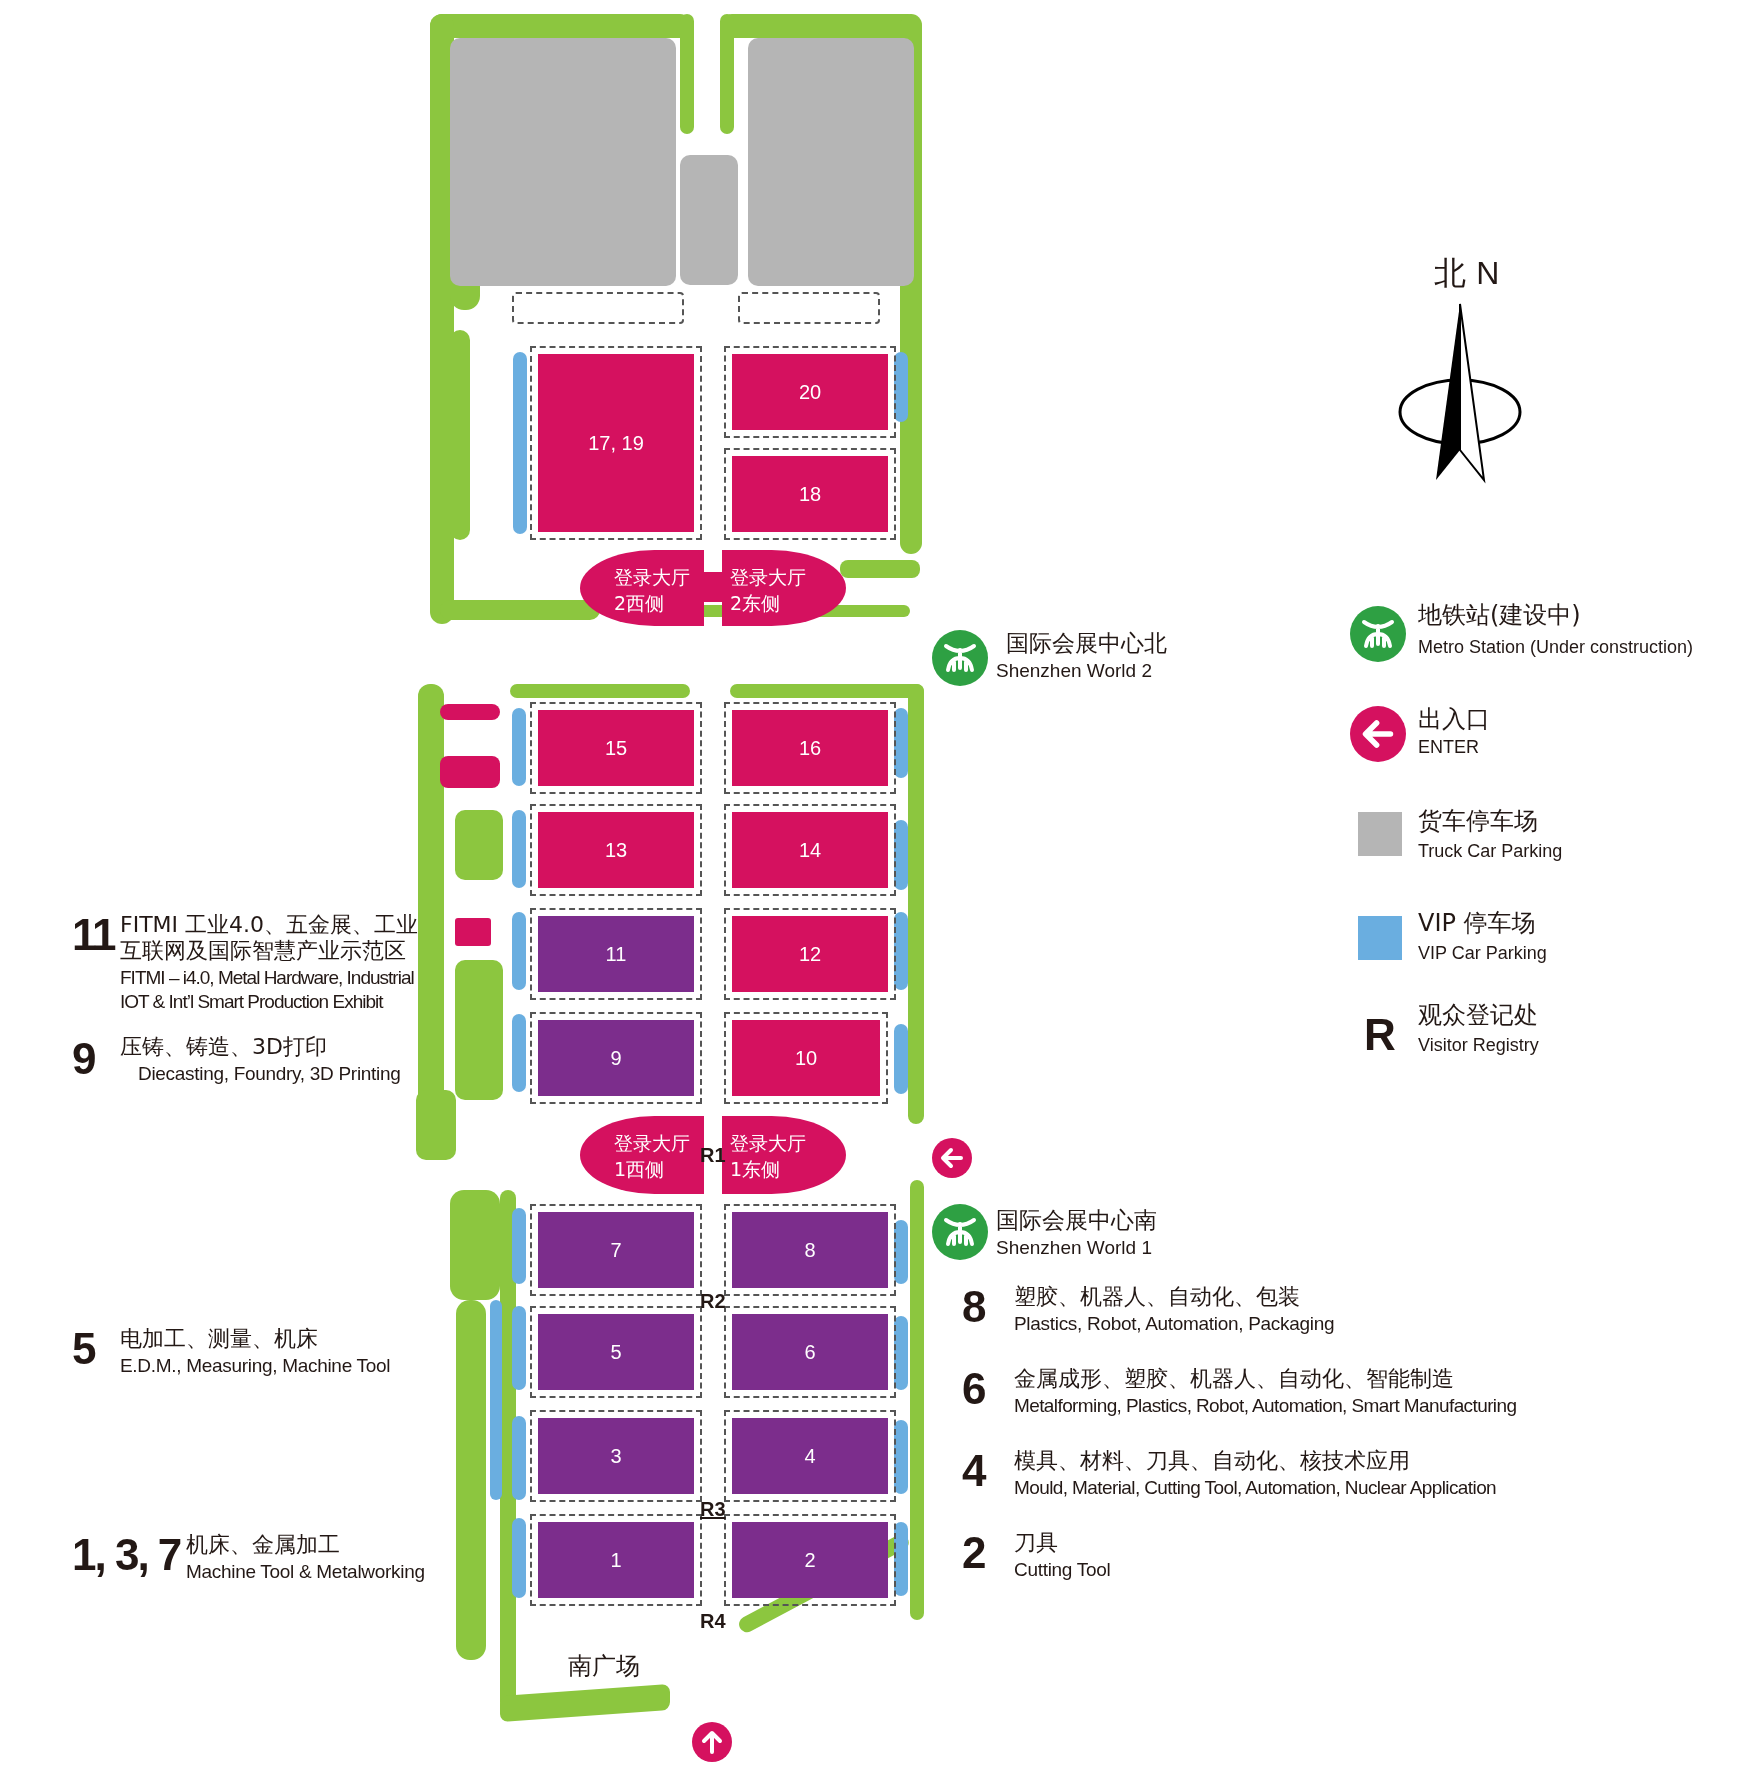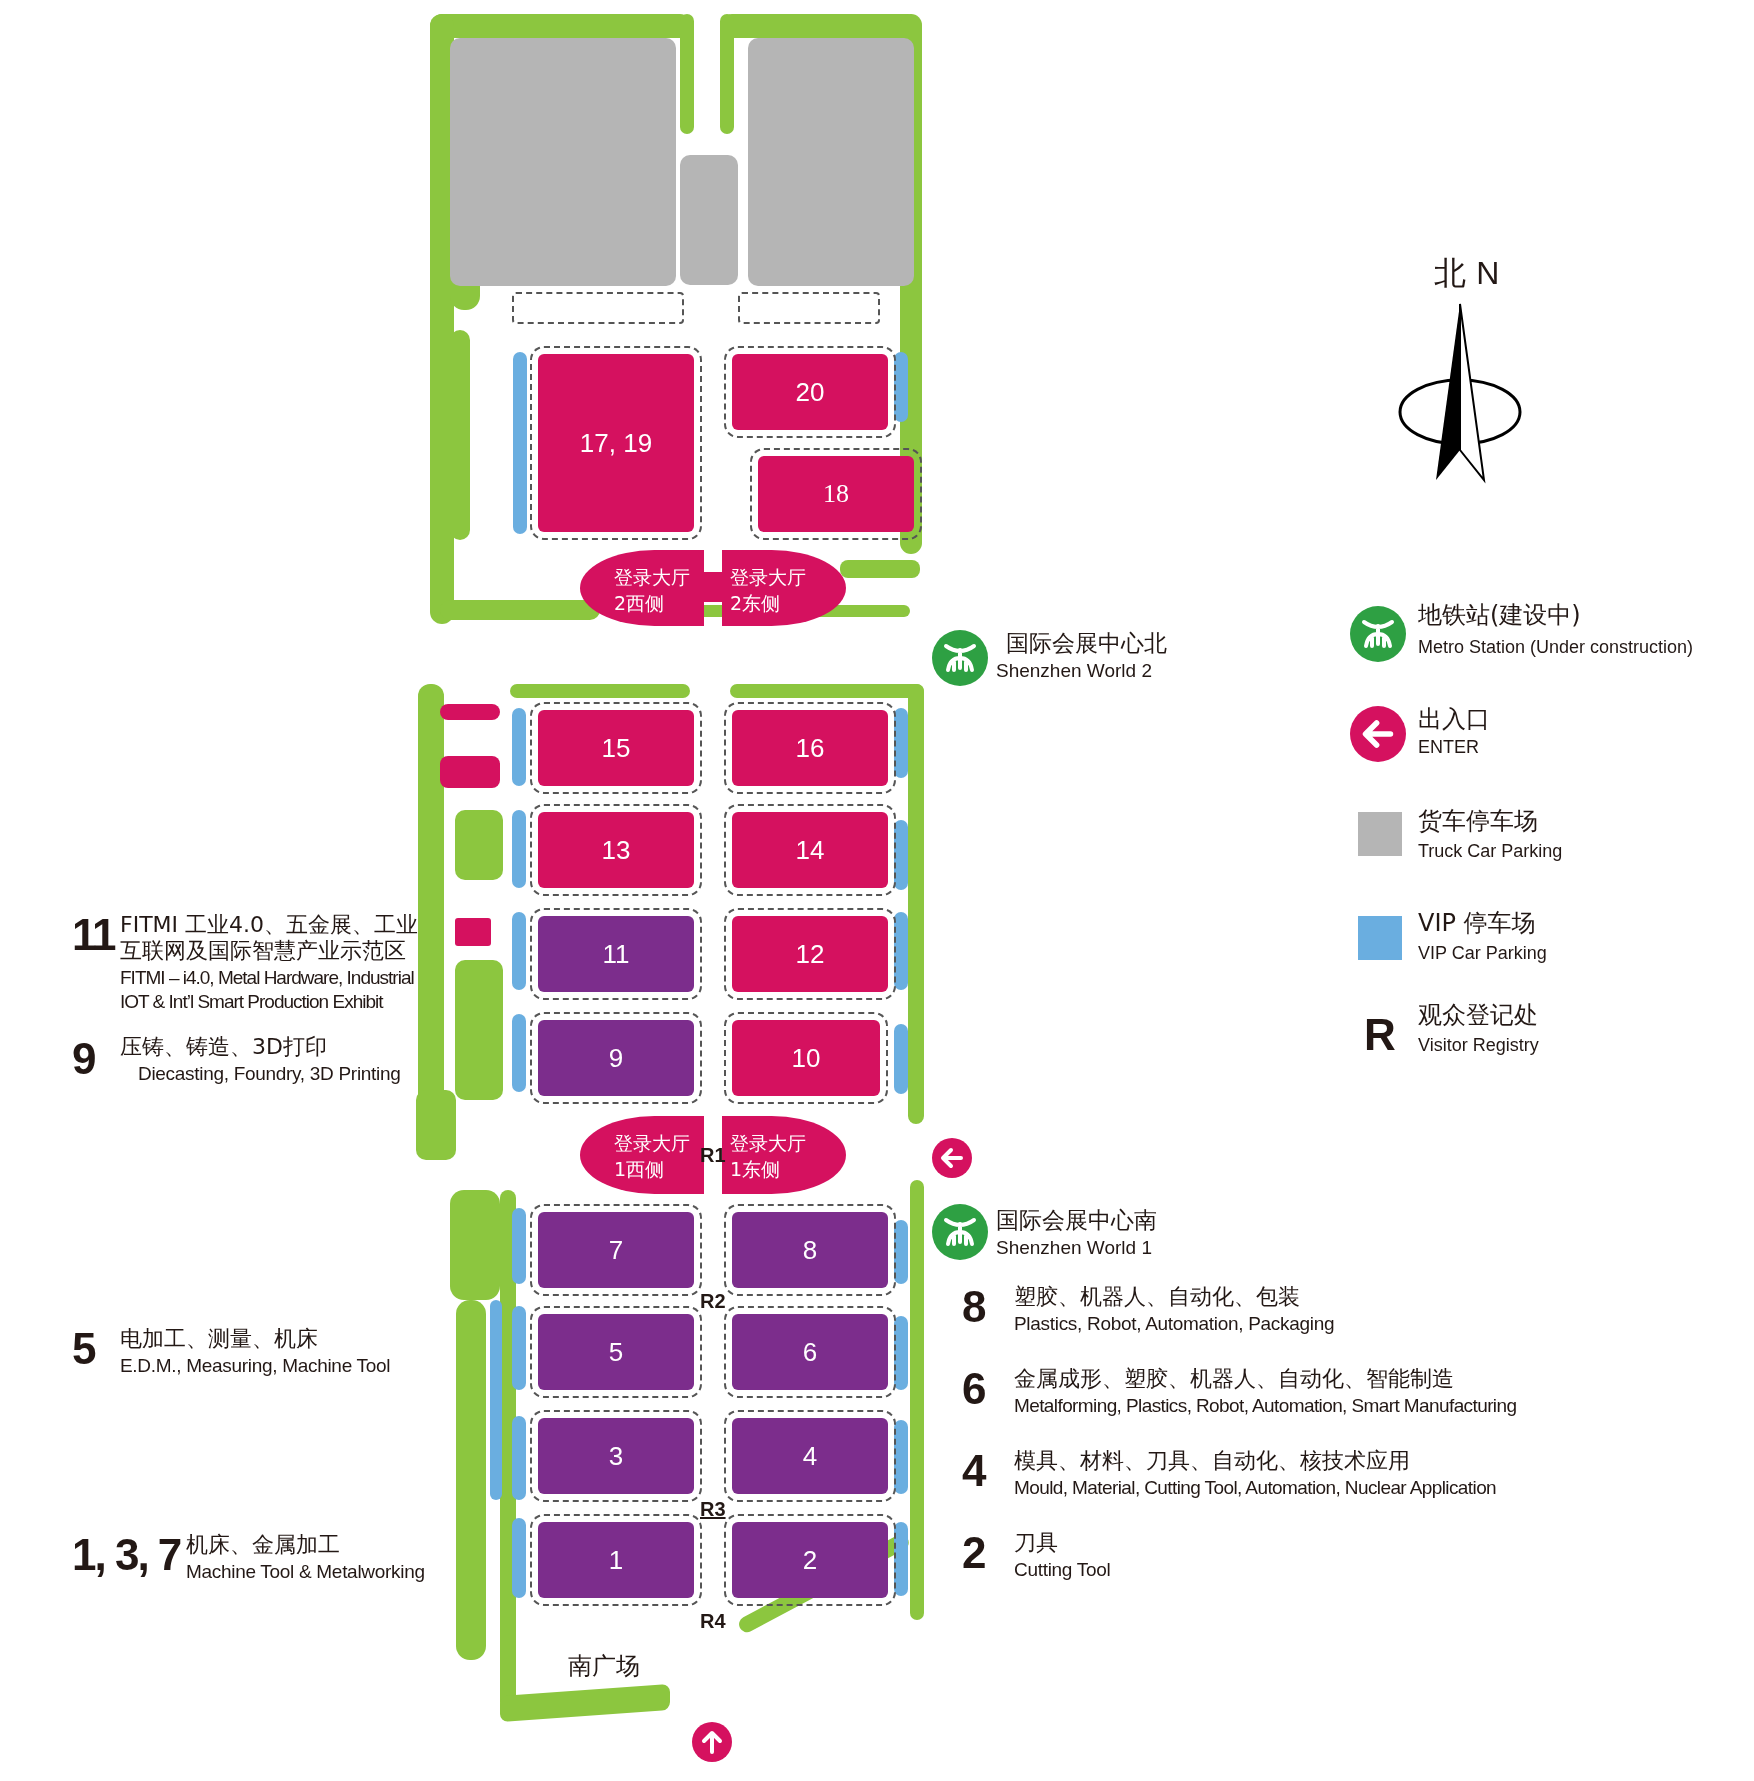--- a/index.html
+++ b/index.html
@@ -2,22 +2,22 @@
 <html><head>
 <meta charset="utf-8">
 <style>
   html, body { margin:0; padding:0; background:#ffffff; }
   body { width:1754px; height:1781px; position:relative; overflow:hidden;
          font-family:"DejaVu Sans","Liberation Sans",sans-serif; color:#231815; }
   .abs { position:absolute; }
   .green { background:#8cc63f; position:absolute; }
   .truck { background:#b5b5b5; position:absolute; border-radius:10px; }
   .vip { background:#6aaee0; position:absolute; border-radius:12px; }
-  .hall { position:absolute; border-radius:6px; color:#ffffff; display:flex; align-items:center; justify-content:center;
-          font-family:"Liberation Sans",sans-serif; font-size:26px; outline:2px dashed #555; outline-offset:6px; }
+  .hall { position:absolute; border-radius:0; color:#ffffff; display:flex; align-items:center; justify-content:center;
+          font-family:"Liberation Sans",sans-serif; font-size:20px; outline:2px dashed #555; outline-offset:6px; }
   .hall.pink { background:#d5115f; }
   .hall.purple { background:#7c2d8c; }
   .lobby { position:absolute; background:#d5115f; color:#fff; font-size:19px; line-height:26px; padding:14px 0 0 34px; box-sizing:border-box; }
   .lobby.west { border-radius:60% 0 0 60% / 50% 0 0 50%; }
   .lobby.east { border-radius:0 60% 60% 0 / 0 50% 50% 0; }
   .rlabel { position:absolute; font-family:"Liberation Sans",sans-serif; font-weight:bold; font-size:20px; color:#231815; }
   .metro { position:absolute; width:56px; height:56px; border-radius:50%; background:#2ea043; display:flex; align-items:center; justify-content:center; }
   .enter { position:absolute; border-radius:50%; background:#d5115f; display:flex; align-items:center; justify-content:center; }
   .legend-text-cn { font-size:24px; line-height:30px; color:#231815; }
   .legend-text-en { font-family:"Liberation Sans",sans-serif; font-size:18px; line-height:22px; color:#231815; }
@@ -50,21 +50,21 @@
   <div class="truck" style="left:748px;top:38px;width:166px;height:248px;"></div>
 
   <div class="road" style="left:512px;top:292px;width:168px;height:28px;border-radius:4px;"></div>
   <div class="road" style="left:738px;top:292px;width:138px;height:28px;border-radius:4px;"></div>
 
   <div class="vip" style="left:513px;top:352px;width:14px;height:182px;"></div>
   <div class="vip" style="left:894px;top:352px;width:14px;height:70px;"></div>
 
   <div class="hall pink" style="left:538px;top:354px;width:156px;height:178px;">17, 19</div>
   <div class="hall pink" style="left:732px;top:354px;width:156px;height:76px;">20</div>
-  <div class="hall pink" style="left:758px;top:456px;width:156px;height:76px;font-family:Liberation Serif, serif;">18</div>
+  <div class="hall pink" style="left:732px;top:456px;width:156px;height:76px;">18</div>
 
   <div class="lobby west" style="left:580px;top:550px;width:124px;height:76px;">
     <div>登录大厅</div>
     <div>2西侧</div>
   </div>
   <div class="lobby east" style="left:722px;top:550px;width:124px;height:76px;padding-left:8px;">
     <div>登录大厅</div>
     <div>2东侧</div>
   </div>
   <div class="abs" style="left:702px;top:572px;width:22px;height:30px;background:#d5115f;"></div>

